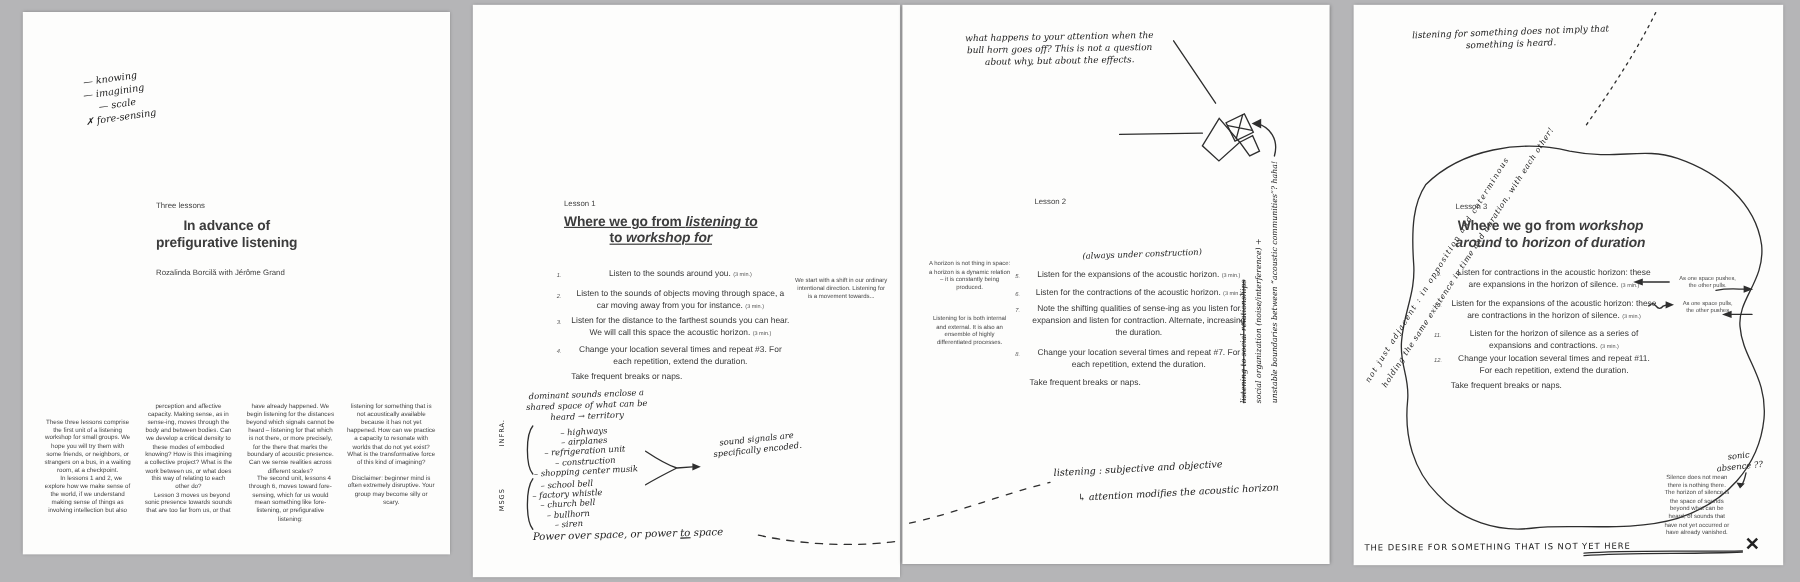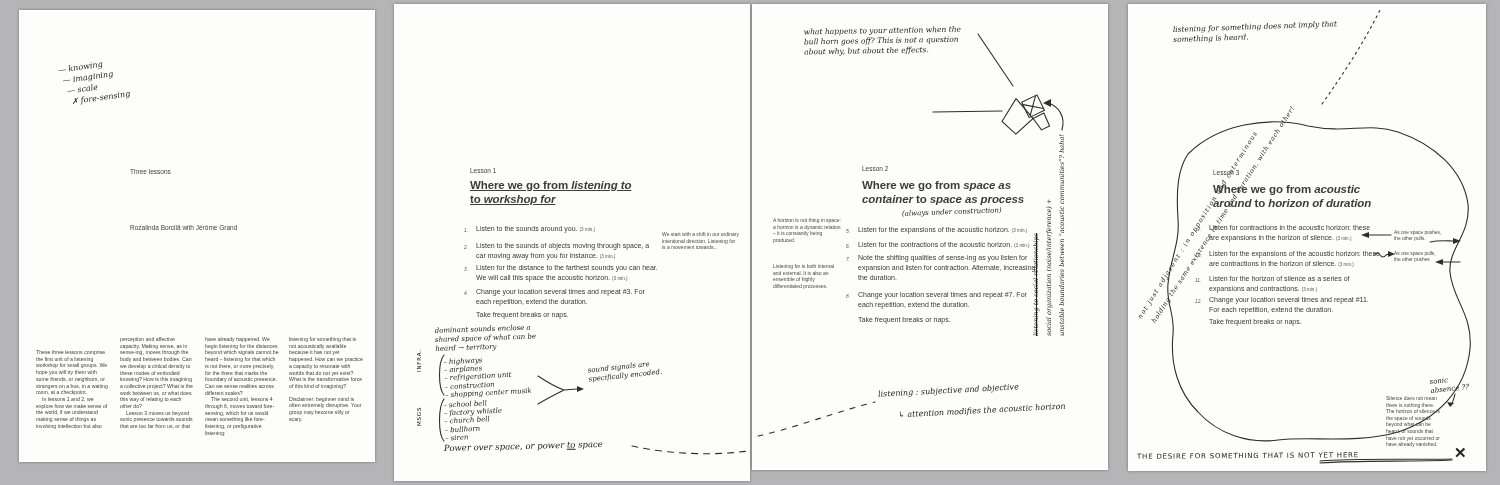--- a/index.html
+++ b/index.html
@@ -1,19 +1,19 @@
 <!DOCTYPE html>
 <html><head>
 <meta charset="utf-8">
 <style>
   html,body{margin:0;padding:0;}
   body{background:#9a9a9c;}
   .canvas{position:relative;width:1500px;height:485px;background:#b5b5b7;overflow:hidden;
           font-family:"Liberation Sans",sans-serif;}
-  .page{position:absolute;background:#fdfdfc;box-shadow:0 0 3px rgba(0,0,0,.35);}
+  .page{position:absolute;background:#fdfdfc;box-shadow:0 0 3px rgba(0,0,0,.35);text-align:center;}
   #p1{left:19px;top:10px;width:356px;height:452px;}
   #p2{left:394px;top:4px;width:356px;height:477px;}
   #p3{left:752px;top:4px;width:356px;height:466px;}
   #p4{left:1128px;top:4px;width:358px;height:467px;}
   .a{position:absolute;}
   .kicker{font-size:6.5px;color:#3e3e3e;}
   .h-title{font-size:11.5px;line-height:13.5px;font-weight:bold;color:#3c3c3c;letter-spacing:-0.1px;white-space:nowrap;}
   .h-title .it{font-style:italic;}
   .byline{font-size:6.5px;color:#3e3e3e;}
   .tiny{font-size:5.2px;line-height:6.7px;color:#424242;width:74px;}
@@ -41,20 +41,24 @@
 <div class="canvas">
 
   <div class="page" id="p1">
     <div class="a hand" style="left:41px;top:50px;font-size:8px;line-height:11px;transform:rotate(-8deg);">
       <div>— knowing</div>
       <div style="margin-left:3px">— imagining</div>
       <div style="margin-left:6px">— scale</div>
       <div style="margin-left:9px">✗ fore-sensing</div>
     </div>
     <div class="a kicker" style="left:111px;top:158px;">Three lessons</div>
+    <div class="a h-title" style="left:111px;top:173px;">
+      <div>In advance of</div>
+      <div>prefigurative listening</div>
+    </div>
     <div class="a byline" style="left:111px;top:214px;">Rozalinda Borcilă with Jérôme Grand</div>
     <div class="a tiny" style="left:17px;top:339px;">
       <p>These three lessons comprise the first unit of a listening workshop for small groups. We hope you will try them with some friends, or neighbors, or strangers on a bus, in a waiting room, at a checkpoint.</p>
       <p>In lessons 1 and 2, we explore how we make sense of the world, if we understand making sense of things as involving intellection but also</p>
     </div>
     <div class="a tiny" style="left:101px;top:326px;">
       <p>perception and affective capacity. Making sense, as in sense-ing, moves through the body and between bodies. Can we develop a critical density to these modes of embodied knowing? How is this imagining a collective project? What is the work between us, or what does this way of relating to each other do?</p>
       <p>Lesson 3 moves us beyond sonic presence towards sounds that are too far from us, or that</p>
     </div>
     <div class="a tiny" style="left:186px;top:326px;">
@@ -137,24 +141,20 @@
         <path d="M30 13 L45 27 M45 12 L30 26"></path>
         <polygon points="31,30 43,31 41,45 32,44"></polygon>
       </g>
     </svg>
     <svg class="a" style="left:288px;top:94px;" width="26" height="34">
       <path class="st" d="M22 32 C26 18 18 8 8 5"></path>
         <polygon class="fill" points="11,1 3,5 11,9"></polygon>
     </svg>
 
     <div class="a kicker" style="left:110px;top:161px;">Lesson 2</div>
-    <div class="a h-title" style="left:110px;top:175px;">
-      <div><span>Where we go from </span><span class="it">space as</span></div>
-      <div><span class="it">container</span><span> to </span><span class="it">space as process</span></div>
-    </div>
     <div class="a hand" style="left:150px;top:204px;font-size:7px;transform:rotate(-2deg);white-space:nowrap;">(always under construction)</div>
     <div class="a mnote" style="left:21px;top:213px;width:70px;">A horizon is not thing in space: a horizon is a dynamic relation – it is constantly being produced.</div>
     <div class="a mnote" style="left:21px;top:259px;width:70px;">Listening for is both internal and external. It is also an ensemble of highly differentiated processes.</div>
 
     <div class="a item" style="left:106px;top:221px;width:182px;">
       <span class="num">5.</span><span>Listen for the expansions of the acoustic horizon.</span> <span class="dur">(3 min.)</span>
     </div>
     <div class="a item" style="left:106px;top:236px;width:182px;">
       <span class="num">6.</span><span>Listen for the contractions of the acoustic horizon.</span> <span class="dur">(3 min.)</span>
     </div>
@@ -183,21 +183,21 @@
       <path class="st" style="stroke-dasharray:2 4;" d="M6 98 C30 64 48 36 64 4"></path>
     </svg>
     <svg class="a" style="left:15px;top:105px;" width="335" height="335">
       <path class="st" d="M45 45 C75 15 125 7 165 17 C205 25 225 13 255 23 C290 35 320 60 325 95 C328 125 305 140 307 163 C309 190 330 205 327 240 C323 280 295 310 255 323 C215 335 165 327 135 331 C105 335 75 325 55 303 C35 283 27 255 30 225 C32 205 23 195 25 175 C27 150 37 135 35 110 C33 80 35 60 45 45 Z"></path>
     </svg>
     <div class="a hand" style="left:8px;top:312px;font-size:6.5px;letter-spacing:1.2px;white-space:nowrap;transform:rotate(-58deg);transform-origin:0 0;">not just adjacent : in opposition and coterminous</div>
     <div class="a hand" style="left:22px;top:316px;font-size:6.5px;letter-spacing:.6px;white-space:nowrap;transform:rotate(-57deg);transform-origin:0 0;">holding the same existence in time and duration, with each other!</div>
 
     <div class="a kicker" style="left:85px;top:165px;">Lesson 3</div>
     <div class="a h-title" style="left:85px;top:179px;">
-      <div><span>Where we go from </span><span class="it">acoustic</span></div>
+      <div><span>Where we go from </span><span class="it">workshop</span></div>
       <div><span class="it">around</span><span> to </span><span class="it">horizon of duration</span></div>
     </div>
 
     <div class="a item" style="left:81px;top:219px;width:172px;">
       <span class="num">9.</span><span>Listen for contractions in the acoustic horizon: these are expansions in the horizon of silence.</span> <span class="dur">(3 min.)</span>
     </div>
     <div class="a item" style="left:81px;top:245px;width:172px;">
       <span class="num" style="left:-14px">10.</span><span>Listen for the expansions of the acoustic horizon: these are contractions in the horizon of silence.</span> <span class="dur">(3 min.)</span>
     </div>
     <div class="a item" style="left:81px;top:270px;width:172px;">

